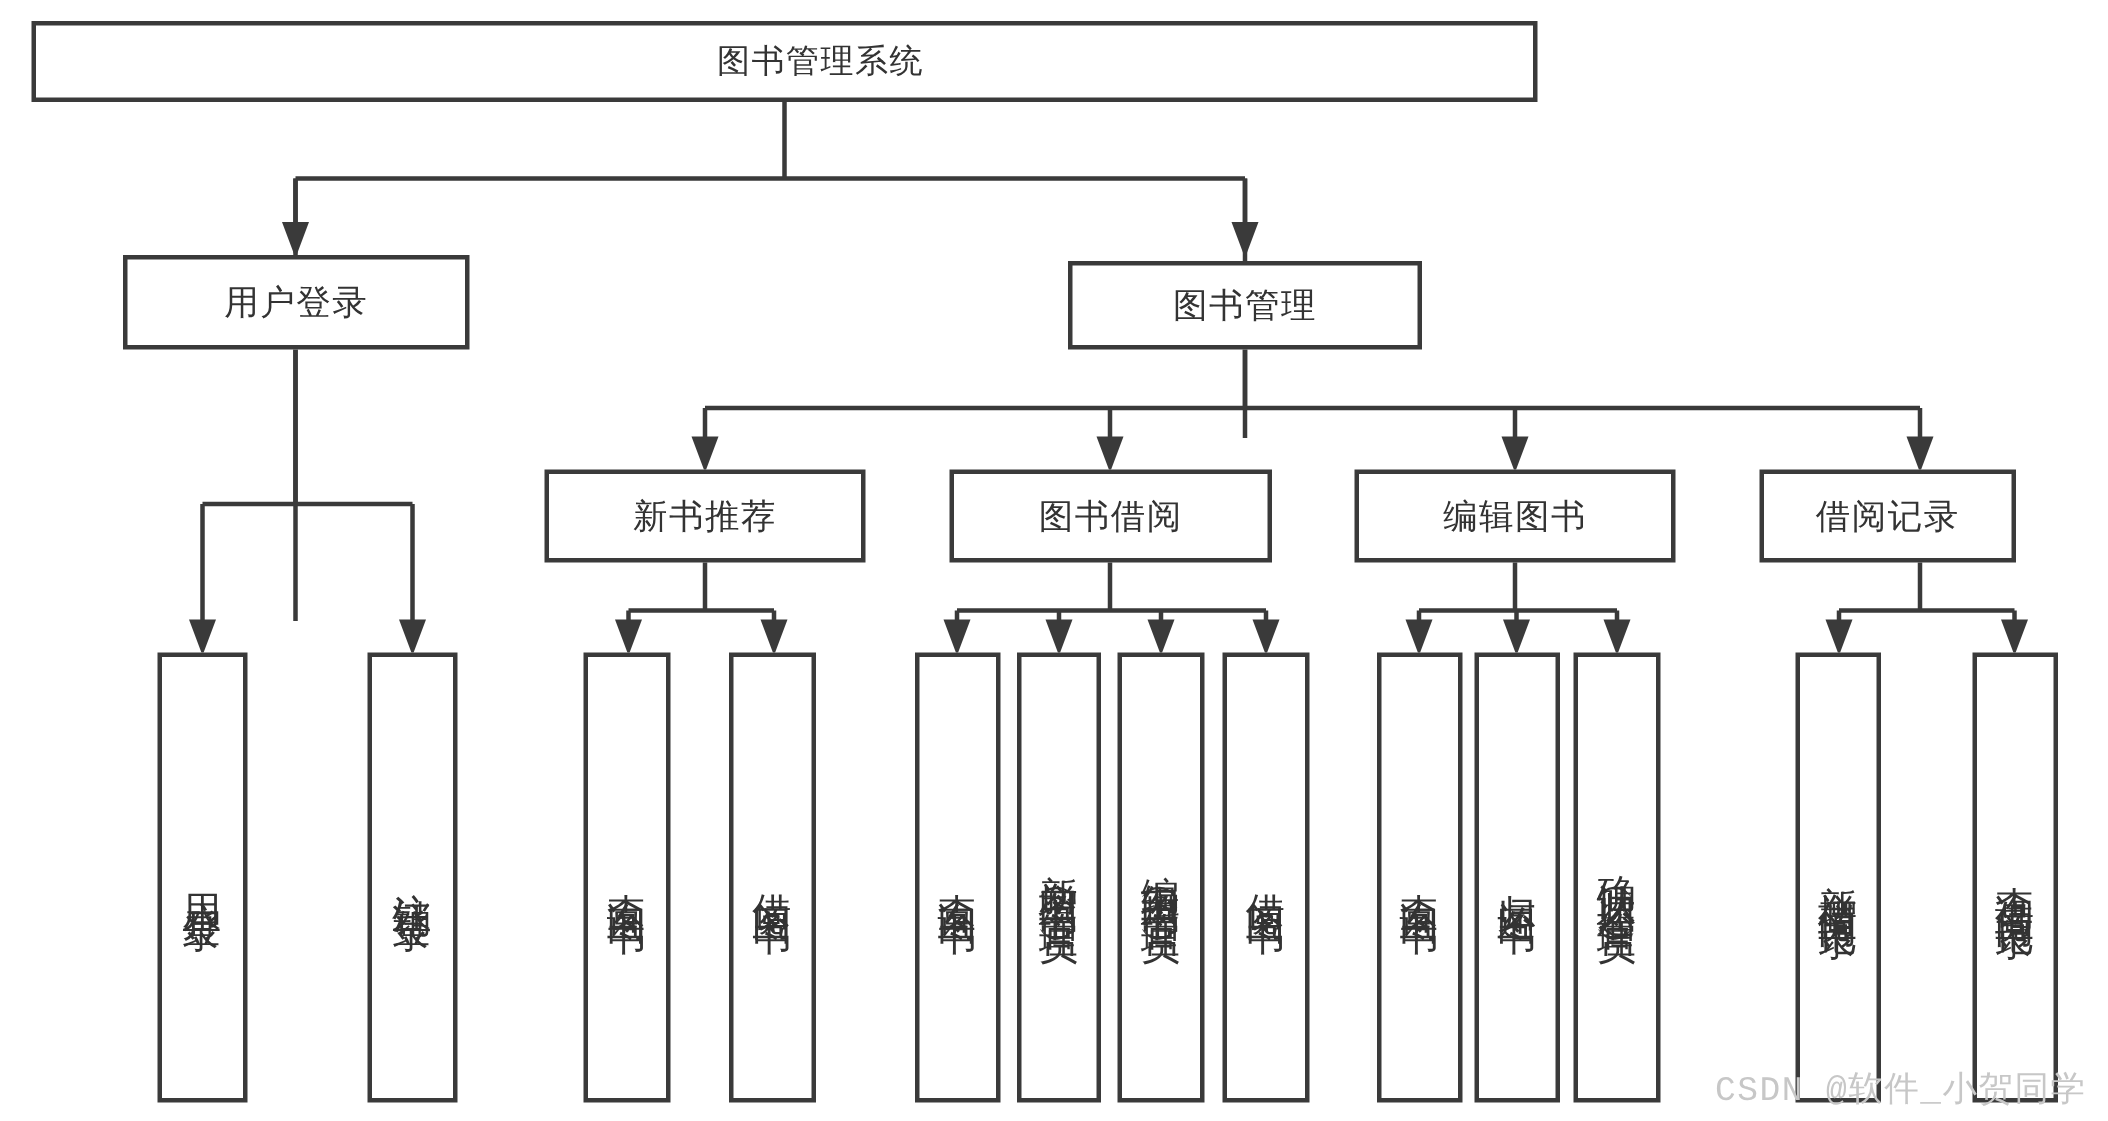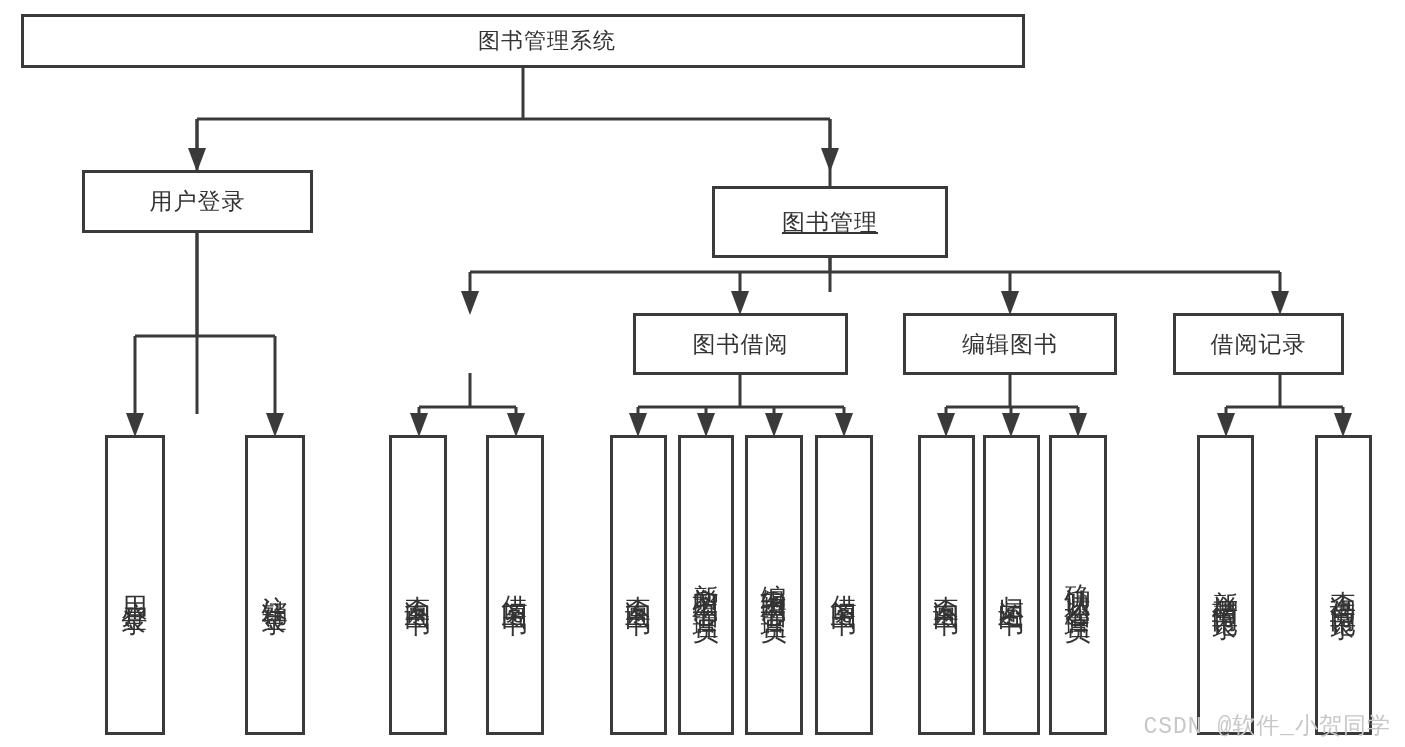--- a/index.html
+++ b/index.html
@@ -108,24 +108,27 @@
     </g>
   </svg>
 
   <div class="node root" style="left:21px; top:14px; width:1004px; height:54px;padding-left:48px;">
     <span class="h-label">图书管理系统</span>
   </div>
 
   <div class="node" style="left:82px; top:170px; width:231px; height:63px;">
     <span class="h-label">用户登录</span>
   </div>
-  <div class="node" style="left:712px; top:186px; width:236px; height:72px;text-decoration:underline;">
+  <div class="node" style="left:712px; top:174px; width:236px; height:59px;">
     <span class="h-label">图书管理</span>
   </div>
 
+  <div class="node" style="left:363px; top:313px; width:214px; height:62px;">
+    <span class="h-label">新书推荐</span>
+  </div>
   <div class="node" style="left:633px; top:313px; width:215px; height:62px;text-align:center;">
     <span class="h-label">图书借阅</span>
   </div>
   <div class="node" style="left:903px; top:313px; width:214px; height:62px;">
     <span class="h-label">编辑图书</span>
   </div>
   <div class="node" style="left:1173px; top:313px; width:171px; height:62px;">
     <span class="h-label">借阅记录</span>
   </div>
 

